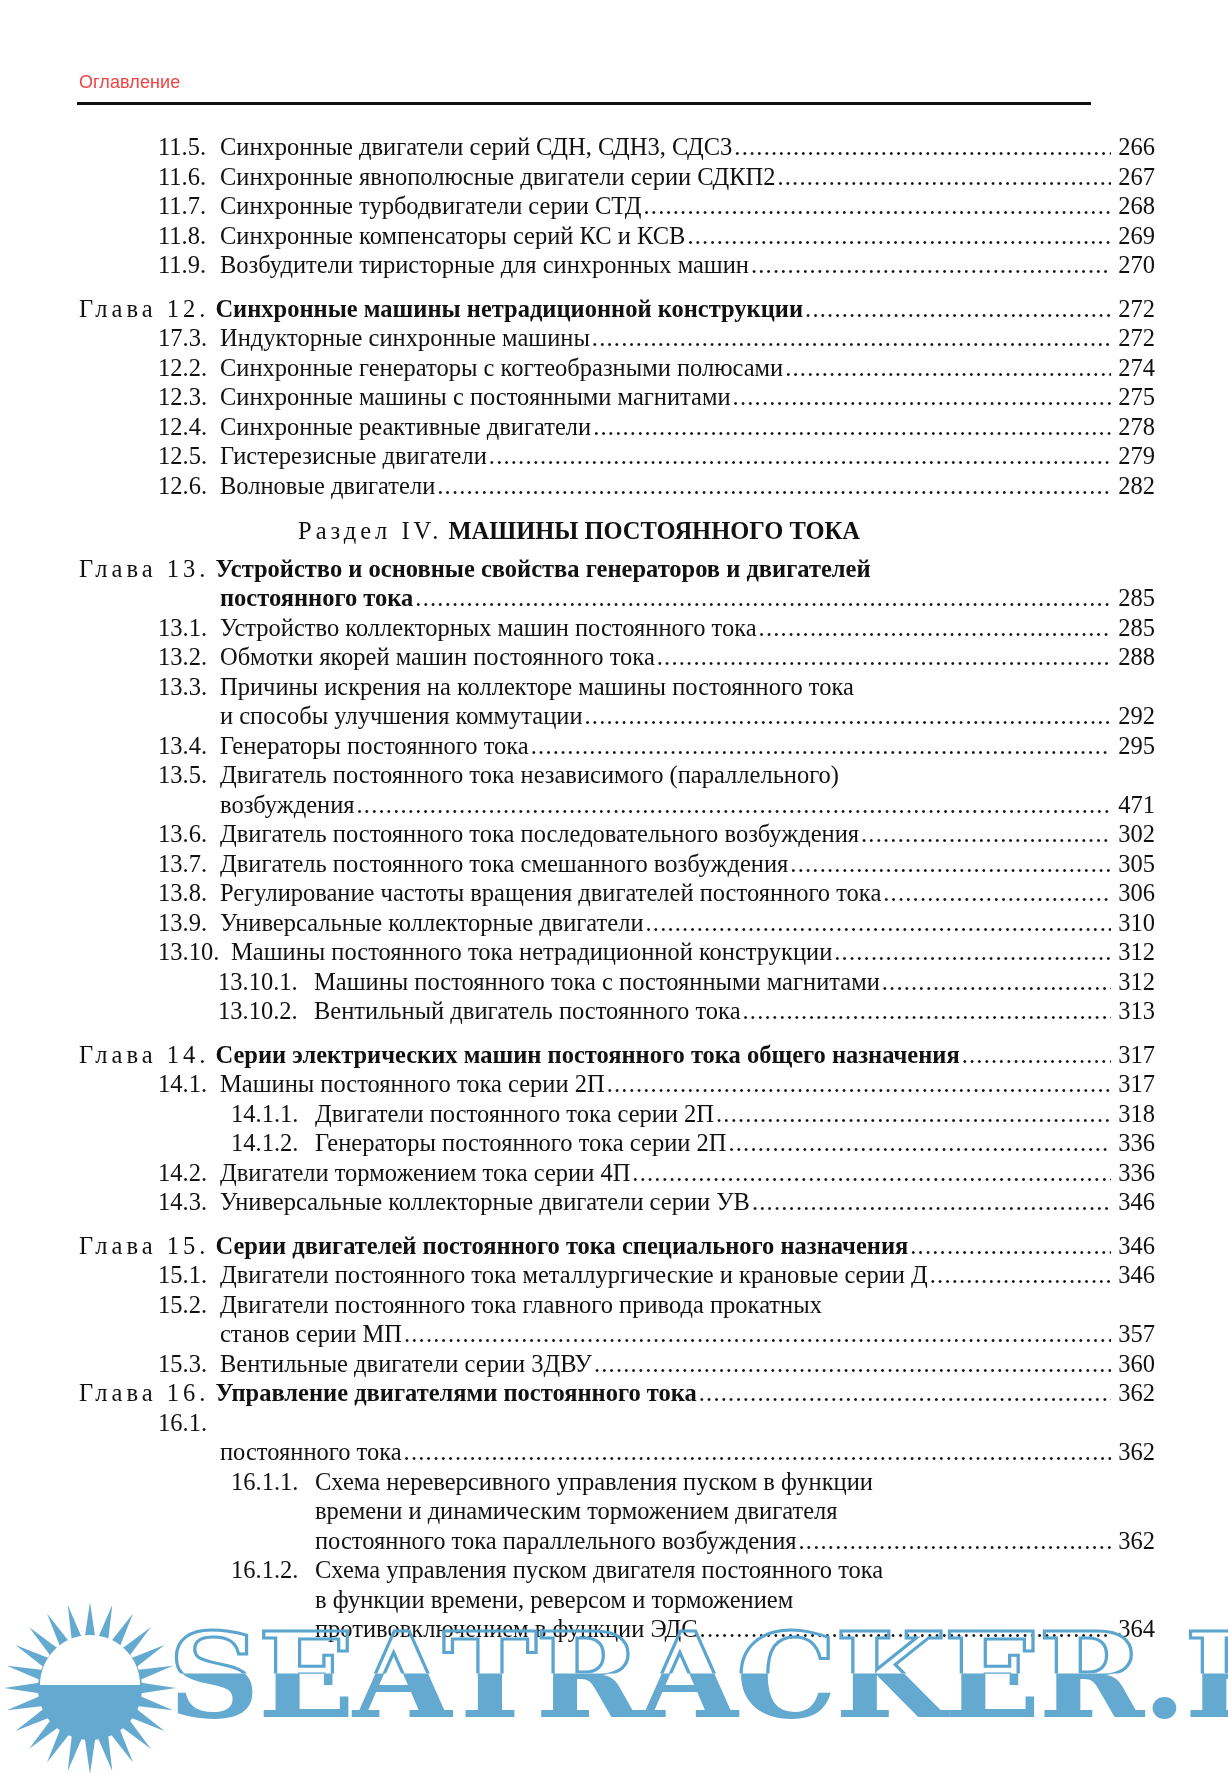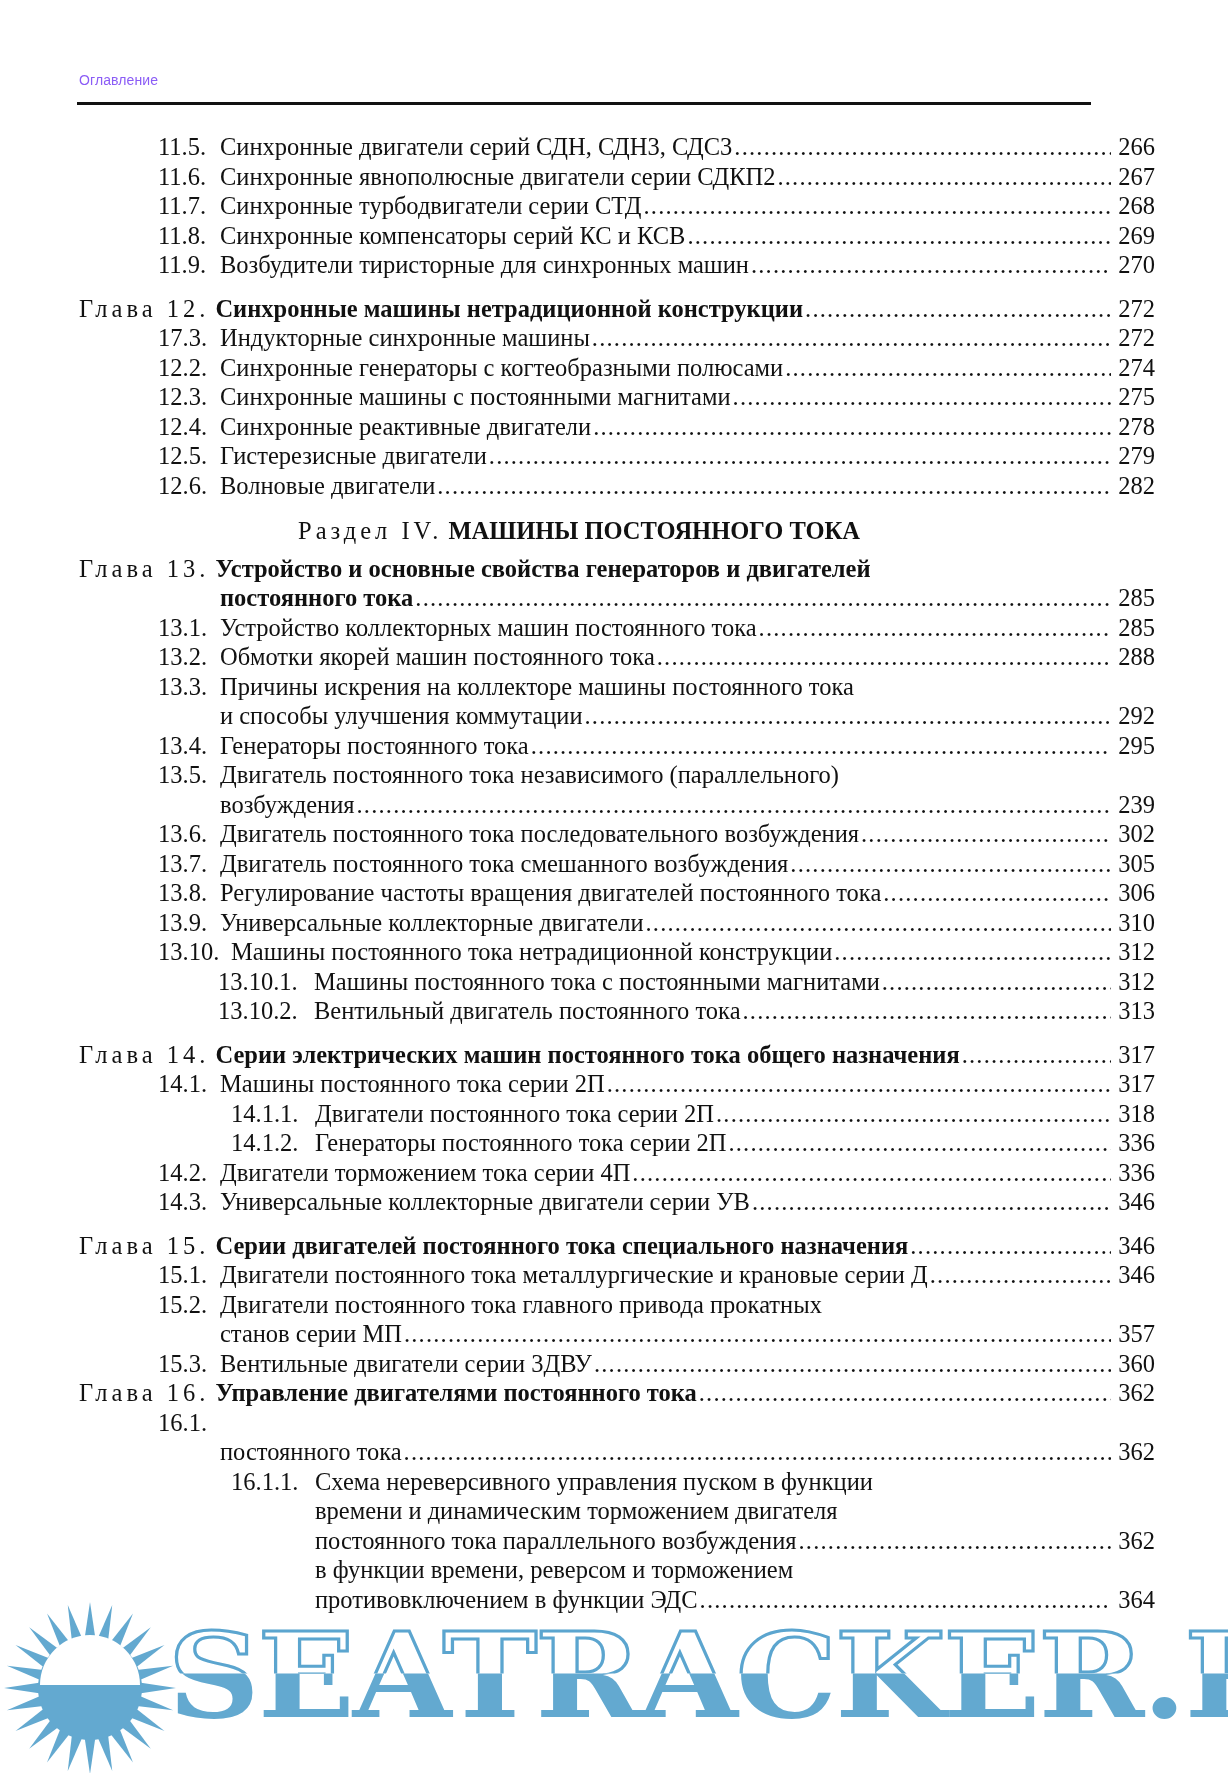--- a/index.html
+++ b/index.html
@@ -2,21 +2,21 @@
 <html><head>
 <meta charset="utf-8">
 <style>
   html, body { margin: 0; padding: 0; background: #ffffff; }
   body { width: 1228px; height: 1773px; position: relative; overflow: hidden; color: #111; }
   .page { position: absolute; left: 0; top: 0; width: 1228px; height: 1773px; }
 
   .running-head {
     position: absolute; left: 79px; top: 72px;
     font-family: "Liberation Sans", "DejaVu Sans", sans-serif;
-    font-size: 14px; color: #8b5cf6; letter-spacing: 0.1px;
+    font-size: 18px; color: #ef4444; letter-spacing: 0.1px;
   }
   .head-rule {
     position: absolute; left: 77px; top: 102px; width: 1014px; height: 3px; background: #111;
   }
 
   .toc {
     position: absolute; left: 79px; top: 132px; width: 1076px;
     font-family: "Liberation Serif", "DejaVu Serif", serif;
     font-size: 24.5px; line-height: 29.5px;
   }
@@ -228,21 +228,21 @@
         </div>
       </div>
     <div class="row lvl-sec">
       <div class="line">
           <span class="num num-sec">13.5.</span>
           <span class="title">Двигатель постоянного тока независимого (параллельного)</span>
         </div>
       <div class="line" style="padding-left:62px">
           <span class="title">возбуждения</span>
           <span class="leader"></span>
-          <span class="page-num">239</span>
+          <span class="page-num">471</span>
         </div>
     </div>
     <div class="row lvl-sec">
         <div class="line">
           <span class="num num-sec">13.6.</span>
           <span class="title">Двигатель постоянного тока последовательного возбуждения</span>
           <span class="leader"></span>
           <span class="page-num">302</span>
         </div>
       </div>
@@ -395,20 +395,24 @@
       <div class="line" style="padding-left:84px">
           <span class="title">времени и динамическим торможением двигателя</span>
         </div>
       <div class="line" style="padding-left:84px">
           <span class="title">постоянного тока параллельного возбуждения</span>
           <span class="leader"></span>
           <span class="page-num">362</span>
         </div>
     </div>
     <div class="row" style="padding-left:152px">
+      <div class="line">
+          <span class="num" style="width:84px;display:inline-block">16.1.2.</span>
+          <span class="title">Схема управления пуском двигателя постоянного тока</span>
+        </div>
       <div class="line" style="padding-left:84px">
           <span class="title">в функции времени, реверсом и торможением</span>
         </div>
       <div class="line" style="padding-left:84px">
           <span class="title">противовключением в функции ЭДС</span>
           <span class="leader"></span>
           <span class="page-num">364</span>
         </div>
     </div>
   </div>

